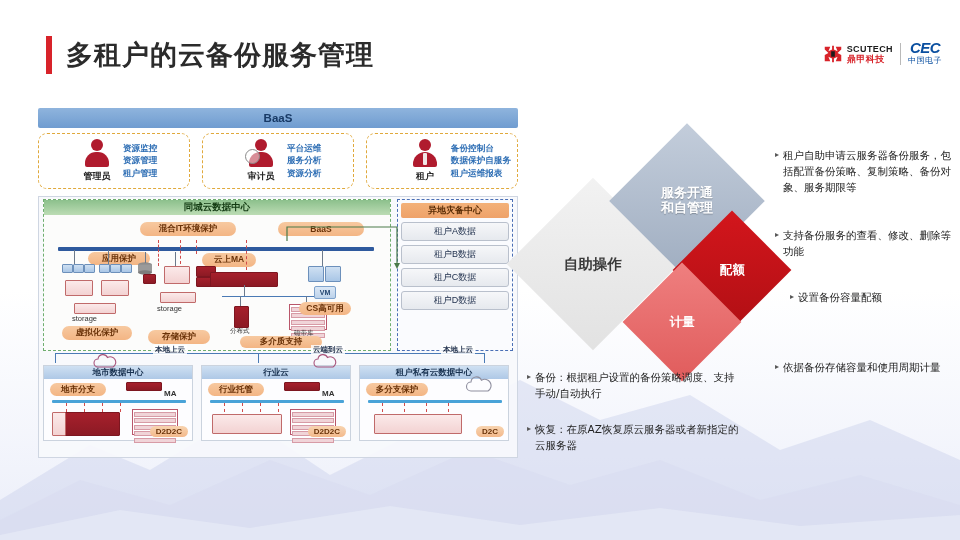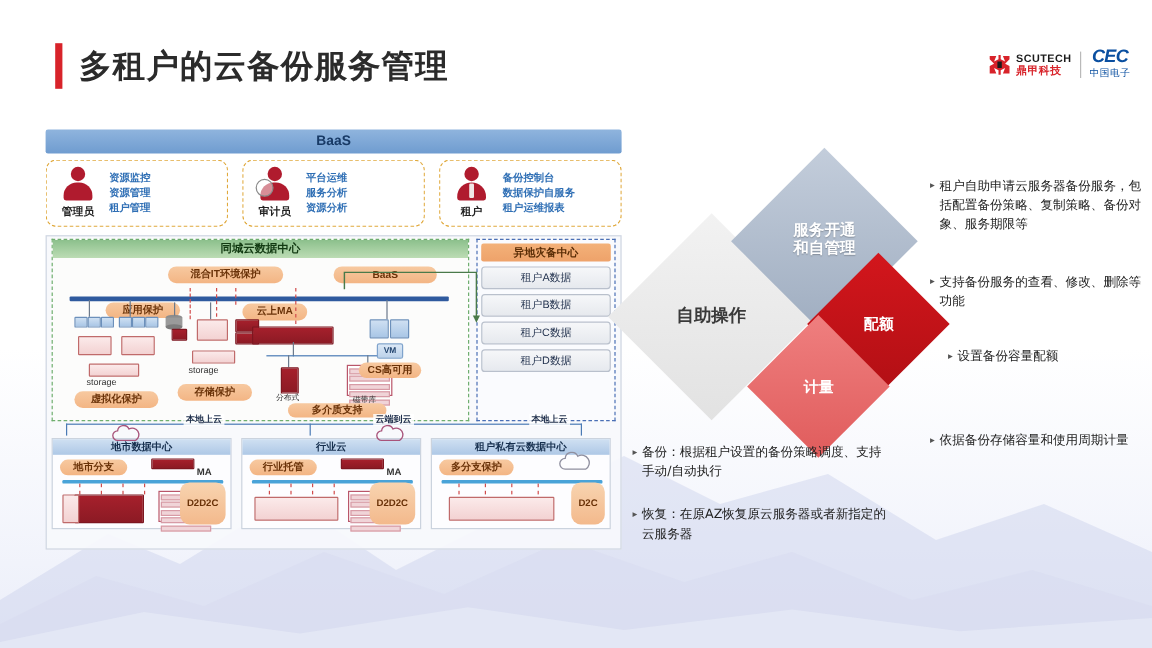--- a/index.html
+++ b/index.html
@@ -37,21 +37,21 @@
   .diagram{position:absolute;left:38px;top:108px;width:480px;height:350px;}
 
   .baas-bar{position:absolute;left:0;top:0;width:480px;height:20px;
     background:linear-gradient(to bottom,#8fb4dd,#6f9cd0);
     border-radius:2px;display:flex;align-items:center;justify-content:center;
     color:#183a66;font-size:11.5px;font-weight:bold;}
 
   .roles{position:absolute;left:0;top:25px;width:480px;height:58px;display:flex;justify-content:space-between;}
   .role{width:152px;height:56px;border:1.4px dashed #e0a93c;border-radius:9px;background:rgba(255,255,255,.75);
     display:flex;align-items:center;padding:0 6px;box-sizing:border-box;gap:6px;}
-  .role-fig{width:40px;display:flex;flex-direction:column;align-items:center;}
+  .role-fig{width:40px;display:flex;flex-direction:column;align-items:center;margin-left:32px;}
   .person{width:28px;height:30px;position:relative;}
   .person .head{position:absolute;left:8px;top:0;width:12px;height:12px;border-radius:50%;background:#b01b2e;}
   .person .body{position:absolute;left:2px;top:13px;width:24px;height:15px;background:#b01b2e;
     border-radius:11px 11px 2px 2px;}
   .person.audit .glass{position:absolute;left:-2px;top:10px;width:13px;height:13px;border:1.6px solid #8a8a8a;
     border-radius:50%;background:rgba(255,255,255,.5);}
   .person.tenant .body{border-radius:12px 12px 2px 2px;}
   .person.tenant .tie{position:absolute;left:12px;top:14px;width:4px;height:12px;background:#f1e6e6;border-radius:1px;}
   .role-name{font-size:9px;color:#222;font-weight:bold;margin-top:1px;white-space:nowrap;}
   .role-lines{display:flex;flex-direction:column;justify-content:center;gap:1px;}
@@ -97,21 +97,21 @@
 
   .vmbox{position:absolute;border:1px solid #7fa3cc;background:linear-gradient(to bottom,#dbe8f6,#bcd2ea);
     border-radius:2px;display:flex;align-items:center;justify-content:center;font-size:7px;color:#23456f;font-weight:bold;}
   .storage-cyl{position:absolute;width:18px;height:14px;}
 
   .lower-band{position:absolute;left:4px;top:156px;width:470px;height:88px;}
   .panel{position:absolute;top:12px;width:150px;height:76px;border:1px solid #cbd3de;
     background:rgba(253,253,255,.93);box-sizing:border-box;}
   .panel-head{height:13px;background:linear-gradient(to bottom,#cfe0f2,#aec8e6);
     display:flex;align-items:center;justify-content:center;font-size:8.5px;font-weight:bold;color:#17304f;}
-  .d2tag{position:absolute;right:4px;bottom:3px;padding:13px 6px;border-radius:8px;
+  .d2tag{position:absolute;right:4px;bottom:3px;padding:1px 6px;border-radius:8px;
     background:linear-gradient(to bottom,#f8d4b0,#f3b98c);font-size:8px;font-weight:bold;color:#6a3208;}
 
   .conn-line{position:absolute;background:#4a7ab5;}
   .flow-lbl{position:absolute;font-size:7.5px;color:#1d2d4a;font-weight:bold;background:rgba(255,255,255,.82);
     padding:0 2px;white-space:nowrap;}
 
   
   .right{position:absolute;left:528px;top:100px;width:420px;height:360px;}
   .right-title{position:absolute;left:5px;top:4px;font-size:15.5px;font-weight:bold;color:#1d3557;
     font-family:"DejaVu Sans","Liberation Sans",sans-serif;letter-spacing:.3px;}
@@ -271,21 +271,21 @@
             <ellipse cx="10" cy="3" rx="8" ry="2.6" fill="#8d8d8d"></ellipse>
             <rect x="2" y="3" width="16" height="9" fill="#9a9a9a"></rect>
             <ellipse cx="10" cy="12" rx="8" ry="2.6" fill="#7d7d7d"></ellipse>
           </svg>
           <div class="srv dark" style="left:99px;top:74px;width:11px;height:8px;"></div>
           <div class="srv" style="left:120px;top:66px;width:24px;height:16px;"></div>
           <div class="vline" style="left:101px;top:52px;height:11px;"></div>
           <div class="vline" style="left:131px;top:52px;height:14px;"></div>
           <div class="srv" style="left:116px;top:92px;width:34px;height:9px;"></div>
           <div class="lbl" style="left:113px;top:104px;">storage</div>
-          <div class="pill" style="left:104px;top:120px;width:62px;height:14px;">存储保护</div>
+          <div class="pill" style="left:104px;top:130px;width:62px;height:14px;">存储保护</div>
 
           <div class="redline" style="left:114px;top:40px;height:26px;"></div>
           <div class="redline" style="left:136px;top:40px;height:24px;"></div>
           <div class="redline" style="left:152px;top:40px;height:14px;"></div>
           <div class="redline" style="left:202px;top:40px;height:30px;"></div>
           <div class="srv dark" style="left:152px;top:66px;width:18px;height:9px;"></div>
           <div class="srv dark" style="left:152px;top:77px;width:18px;height:8px;"></div>
           <div class="srv dark" style="left:166px;top:72px;width:66px;height:13px;"></div>
 
           <div class="vline" style="left:200px;top:85px;height:12px;"></div>

